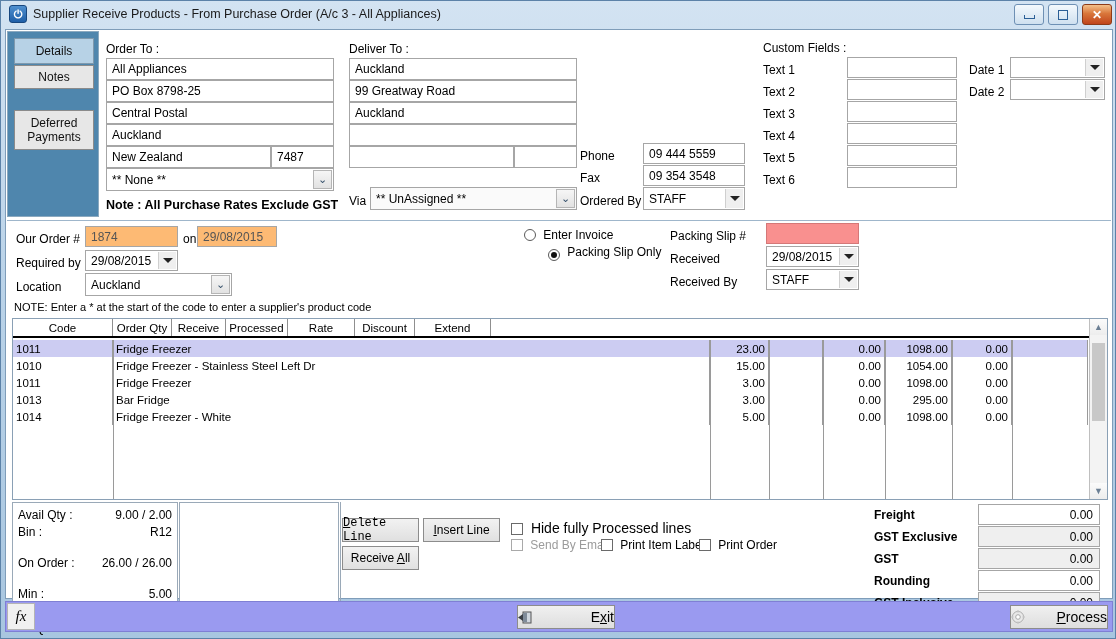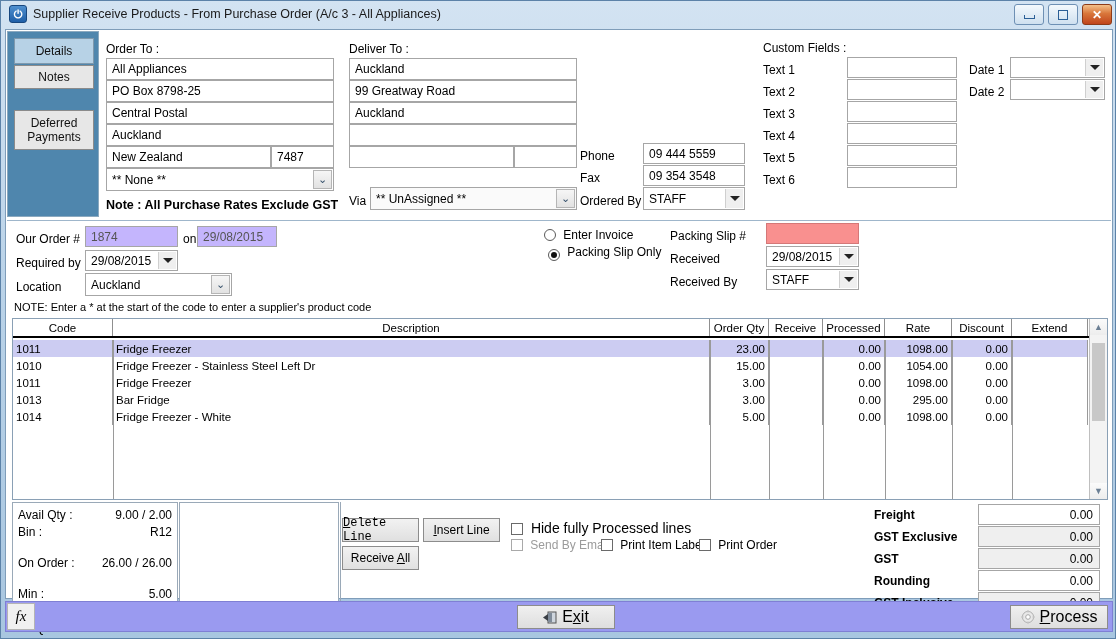--- a/index.html
+++ b/index.html
@@ -63,21 +63,21 @@
   .tabbtn.active{background:#b7d2e6;border-color:#7f99ad;}
   #tab-details{top:6px;height:26px;}
   #tab-notes{top:33px;height:24px;}
   #tab-deferred{top:78px;height:40px;line-height:14px;flex-direction:column;}
   
   .fieldbox{
     border:1px solid #a6a6a6;background:#fff;box-sizing:border-box;
     font-size:12px;padding:8px 5px;display:flex;align-items:center;
     color:#000;
   }
-  .fieldbox.ro{background:#c4b5fd;color:#555;}
+  .fieldbox.ro{background:#fdba74;color:#555;}
   .lbl{position:absolute;font-size:12px;color:#000;}
   .lbl.b{font-weight:bold;}
   
   .combo{
     position:absolute;border:1px solid #a6a6a6;background:#fff;box-sizing:border-box;
     display:flex;align-items:center;font-size:12px;padding-left:5px;
   }
   .combo .arrow-flat{
     position:absolute;right:1px;top:1px;bottom:1px;width:17px;
     background:#efefef;border-left:1px solid #cfcfcf;
@@ -168,22 +168,22 @@
     position:absolute;left:4px;top:600px;width:1108px;height:31px;
     background:#9a9af0;border:1px solid #7f7fd4;box-sizing:border-box;
   }
   .fxcell{position:absolute;left:1px;top:1px;width:28px;height:27px;
     background:#f0f0f0;border:1px solid #b4b4b4;box-sizing:border-box;
     display:flex;align-items:center;justify-content:center;
     font-family:"Liberation Serif",serif;font-style:italic;font-size:15px;}
   .sbtn{
     position:absolute;top:3px;height:24px;border:1px solid #8c8c8c;
     background:linear-gradient(to bottom,#f0f0f0,#dedede);
-    display:flex;align-items:center;justify-content:center;gap:5px;
-    font-size:16px;box-sizing:border-box;
+    display:flex;align-items:center;justify-content:space-between;gap:5px;
+    font-size:14px;box-sizing:border-box;
   }
   u{text-decoration:underline;}
 </style>
 </head>
 <body>
 
 <div class="window">
 
   <div class="titlebar">
     <div class="title-icon">⏻</div>
@@ -283,21 +283,21 @@
         <span class="arrow-flat"></span>
       </div>
 
       <div class="lbl" style="left:9px;top:59px;">Location</div>
       <div class="combo" style="left:78px;top:52px;width:147px;height:23px;">
         <span>Auckland</span>
         <span class="arrow-chev">⌄</span>
       </div>
       <div class="lbl" style="left:7px;top:80px;font-size:11px;">NOTE: Enter a * at the start of the code to enter a supplier's product code</div>
 
-      <div class="lbl" style="left:537px;top:7px;">
+      <div class="lbl" style="left:517px;top:7px;">
         <span class="radio"></span>
         <span style="margin-left:4px;">Enter Invoice</span>
       </div>
       <div class="lbl" style="left:541px;top:24px;">
         <span class="radio on"></span>
         <span style="margin-left:4px;">Packing Slip Only</span>
       </div>
 
       <div class="lbl" style="left:663px;top:8px;">Packing Slip #</div>
       <div class="fieldbox" style="position:absolute;left:759px;top:2px;width:93px;height:21px;background:#f9908f;border-color:#d47878;"></div>
@@ -311,21 +311,20 @@
       <div class="lbl" style="left:663px;top:54px;">Received By</div>
       <div class="combo" style="left:759px;top:48px;width:93px;height:21px;">
         <span>STAFF</span>
         <span class="arrow-flat"></span>
       </div>
     </div>
 
     <div class="grid">
       <div class="ghead">
         <div class="c-code">Code</div>
-        <div class="c-desc">Description</div>
         <div class="c-oqty" style="justify-content:center !important;">Order Qty</div>
         <div class="c-recv" style="justify-content:center !important;">Receive</div>
         <div class="c-proc" style="justify-content:center !important;">Processed</div>
         <div class="c-rate" style="justify-content:center !important;">Rate</div>
         <div class="c-disc" style="justify-content:center !important;">Discount</div>
         <div class="c-ext" style="justify-content:center !important;">Extend</div>
       </div>
 
       <div class="gbody">
         <div class="grow sel">

